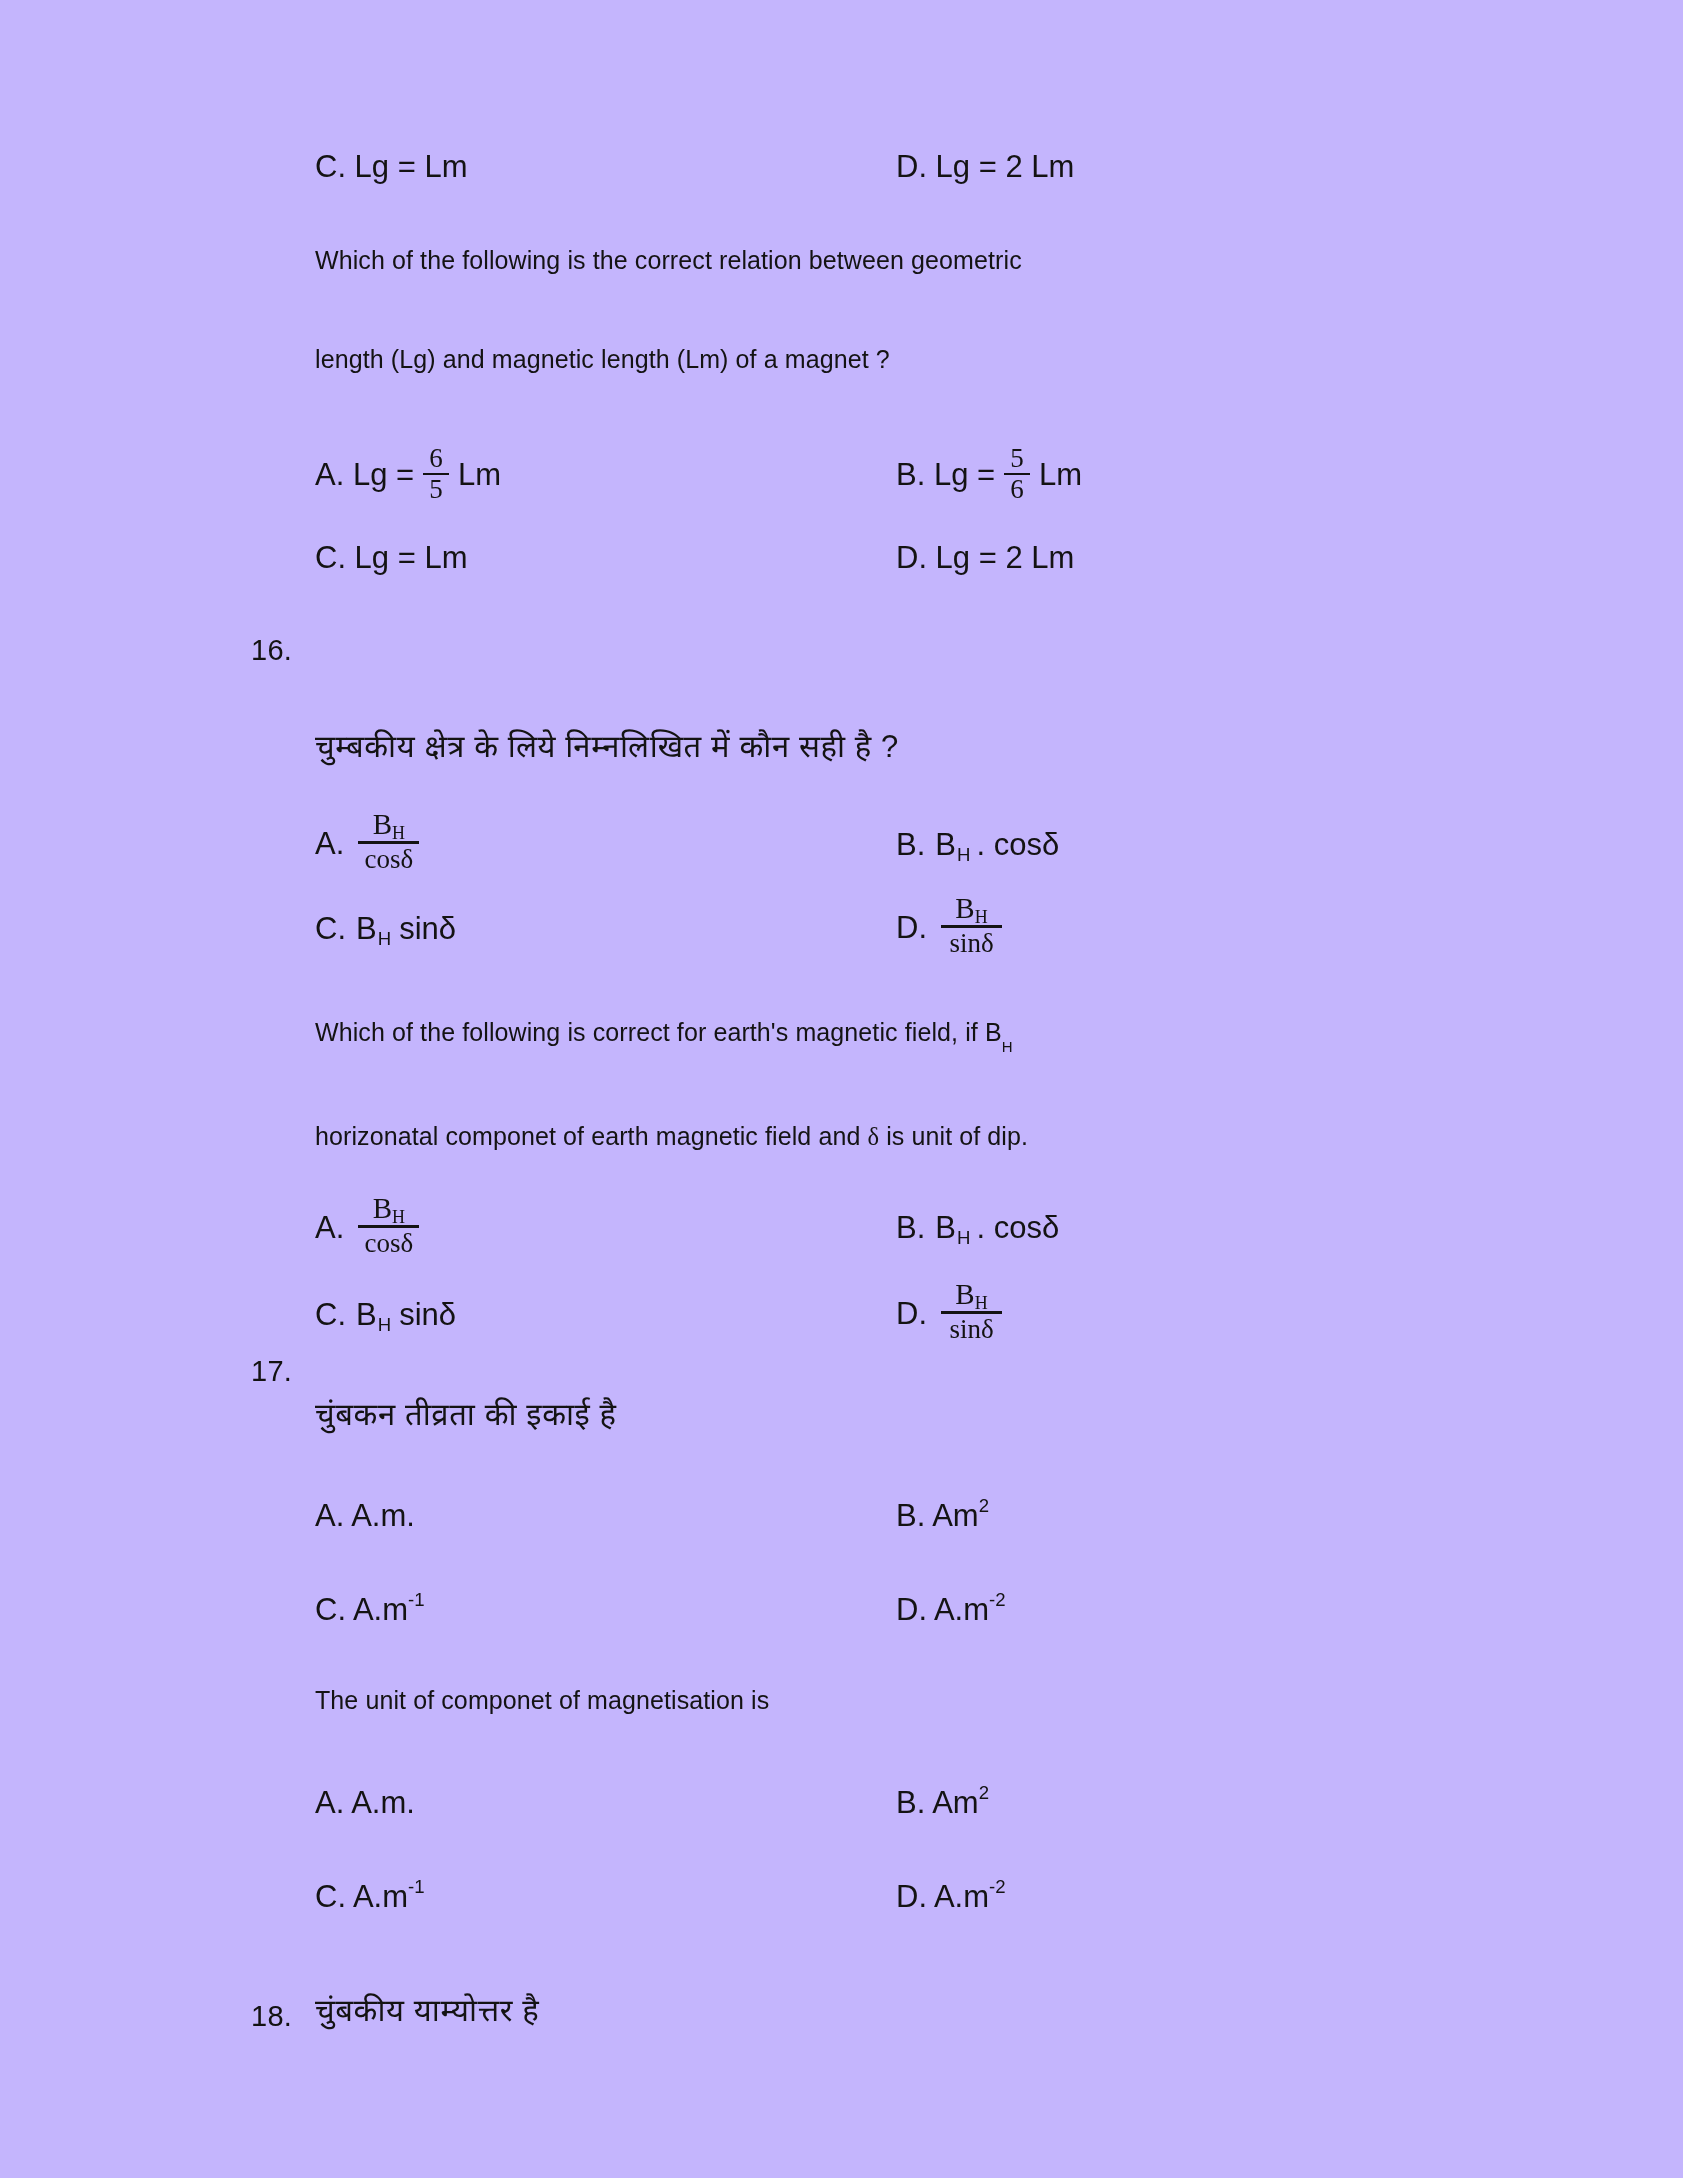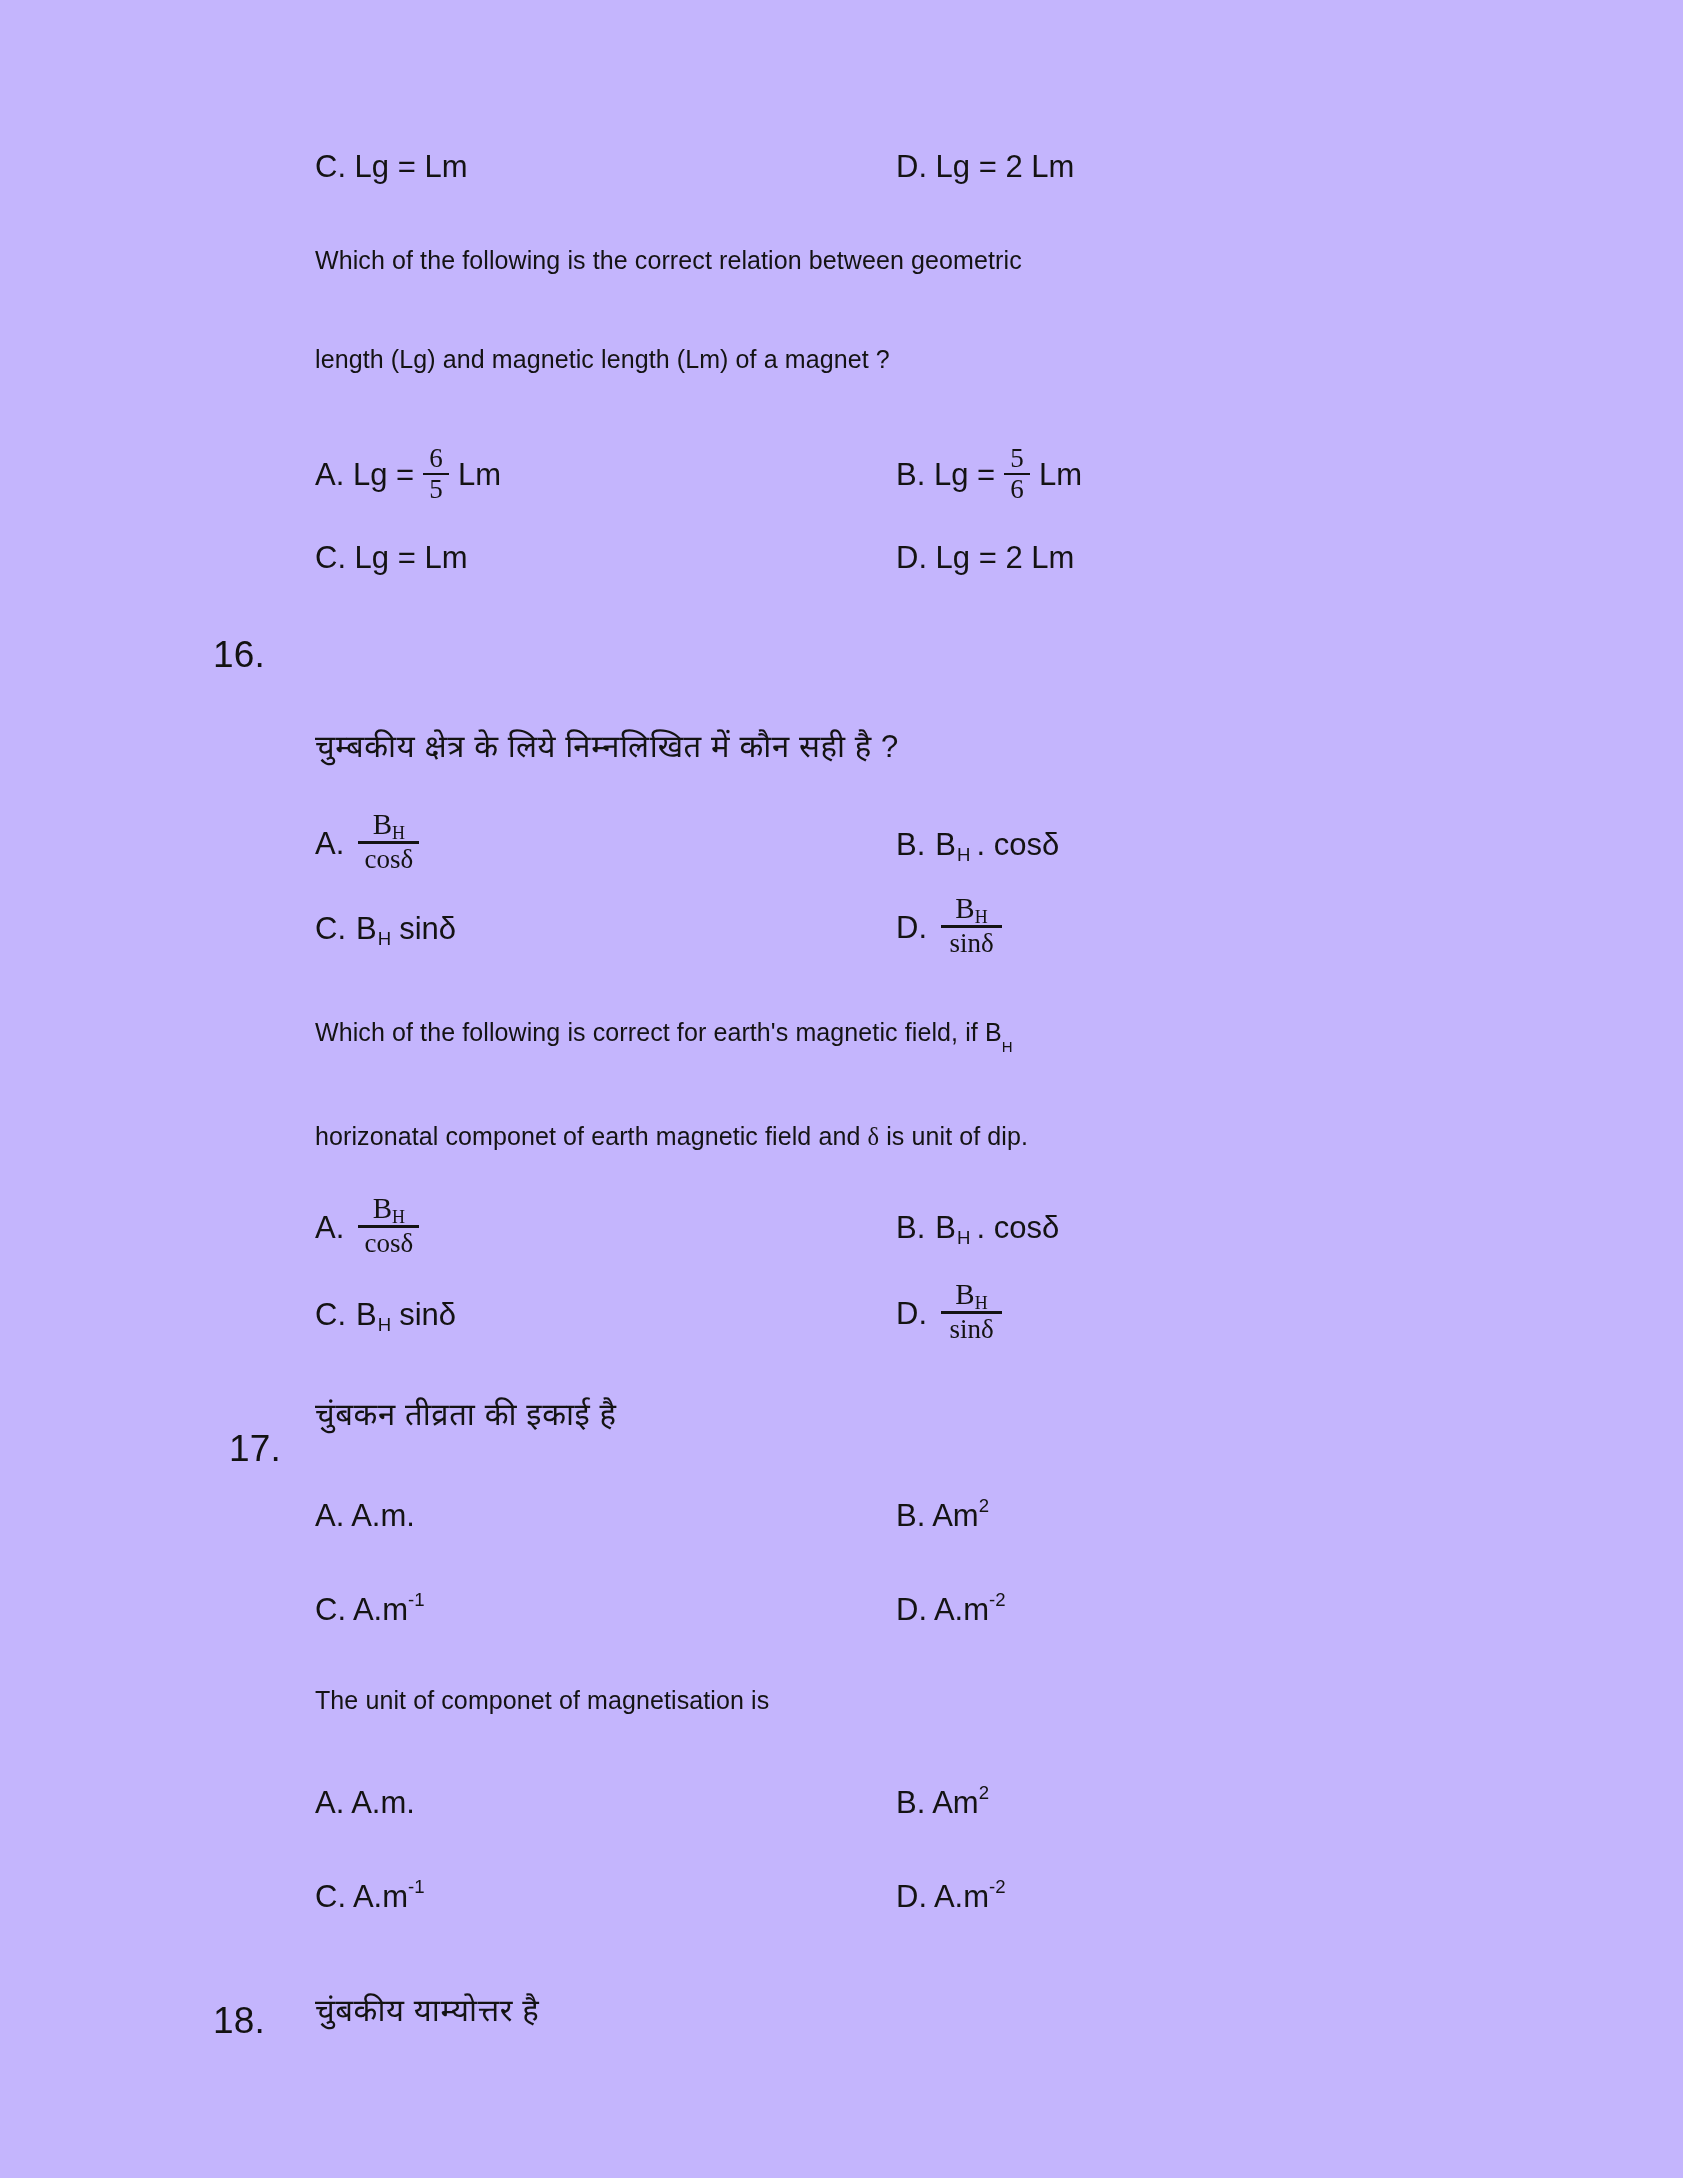--- a/index.html
+++ b/index.html
@@ -19,22 +19,22 @@
   .page {
     position: absolute;
     inset: 0;
     background: #c4b5fd;
   }
 
   .qnum {
     position: absolute;
     left: 213px;
     width: 79px;
-    text-align: left;
-    font-size: 37px;
+    text-align: right;
+    font-size: 29px;
     letter-spacing: 0.2px;
     color: #131212;
   }
 
   .body-text {
     position: absolute;
     left: 315px;
     font-size: 25px;
     line-height: 1.0;
     color: #141313;
@@ -259,21 +259,21 @@
 
   <div class="opt opt-right" style="top:1282px;">
     <span class="lbl">D.</span>
     <span class="mfrac">
       <span class="num"><span>B</span><sub>H</sub></span>
       <span class="bar"></span>
       <span class="den">sinδ</span>
     </span>
   </div>
 
-  <div class="qnum" style="top:1428px;margin-left:16px;">17.</div>
+  <div class="qnum" style="top:1355px;">17.</div>
   <div class="body-text hindi" style="top:1399px;">चुंबकन तीव्रता की इकाई है</div>
 
   <div class="opt opt-left" style="top:1498px;">
     <span>A. A.m.</span>
   </div>
   <div class="opt opt-right" style="top:1498px;">
     <span>B. Am</span>
       <sup class="exp">2</sup>
   </div>
 

